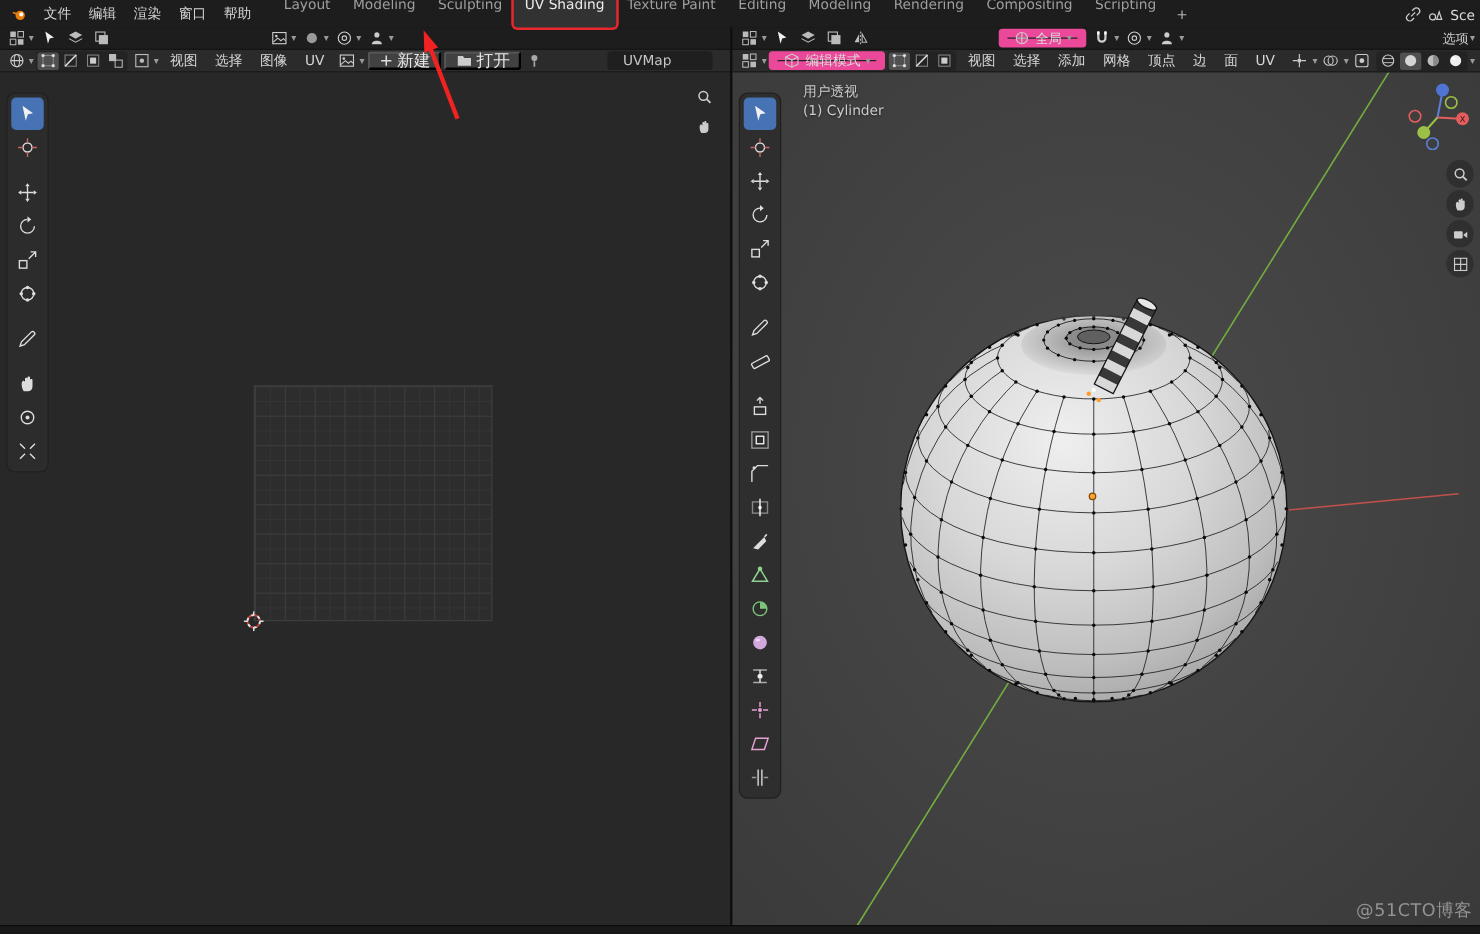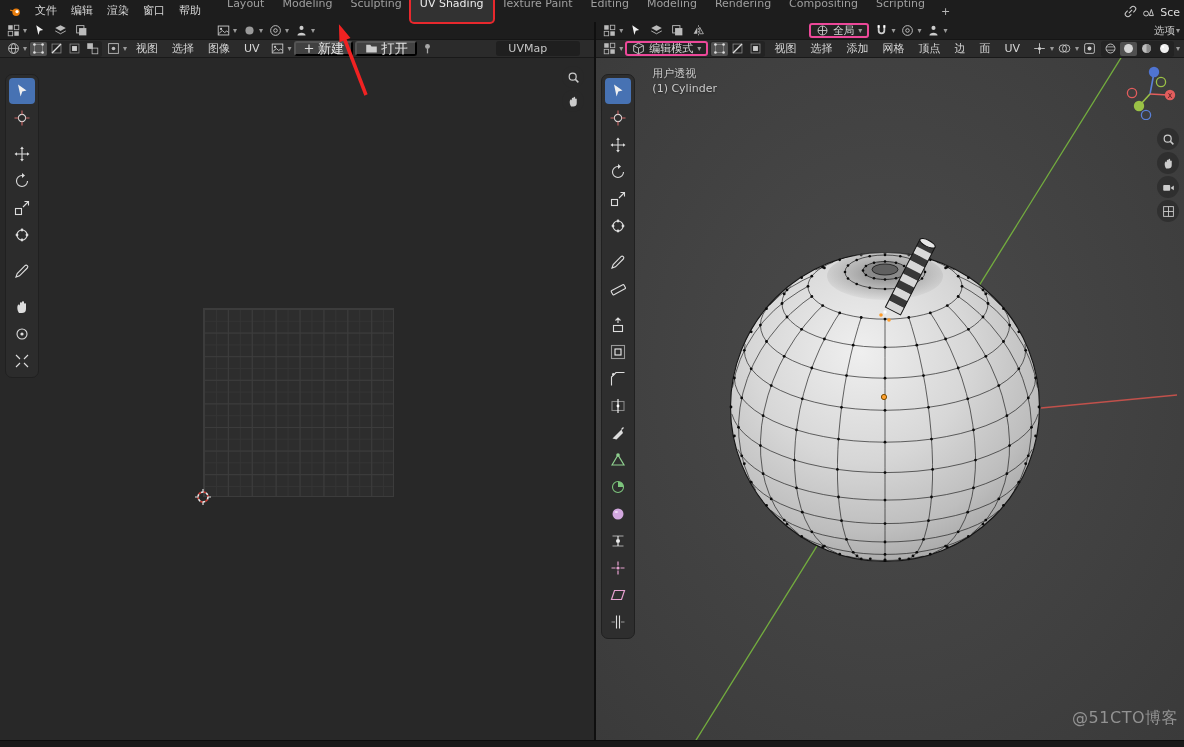--- a/index.html
+++ b/index.html
@@ -32,21 +32,21 @@
   .ts { height:18px; background:#1d1d1d; border-bottom:1px solid #151515; display:flex; align-items:center; padding:0 4px; gap:3px; font-size:10.5px; }
   .hd { height:18px; background:#2b2b2b; border-bottom:1px solid #191919; display:flex; align-items:center; padding:0 4px; gap:2px; }
 
   .ic { width:18px; height:16px; display:inline-flex; align-items:center; justify-content:center; flex:none; }
   .dd { display:inline-flex; align-items:center; gap:1px; flex:none; }
   .caret { font-size:8px; color:#9a9a9a; line-height:1; }
   .mini-group { display:inline-flex; background:#232323; border-radius:3px; padding:1px; gap:1px; flex:none; }
   .mini { width:17px; height:14px; border-radius:2px; display:inline-flex; align-items:center; justify-content:center; }
   .mini.active { background:#505050; }
   .btn { display:inline-flex; align-items:center; gap:3px; background:#414141; border-radius:3px; height:15px; padding:0 7px; color:#e6e6e6; white-space:nowrap; flex:none; }
-  .dropdown-dark { display:inline-flex; align-items:center; gap:4px; background:#232323; border:2px solid #ec4899; border-radius:3px; height:15px; padding:0 5px; color:#dcdcdc; white-space:nowrap; flex:none; }
+  .dropdown-dark { display:inline-flex; align-items:center; gap:4px; background:#232323; border:7px solid #ec4899; border-radius:3px; height:15px; padding:0 5px; color:#dcdcdc; white-space:nowrap; flex:none; }
   .uvmap-box { background:#1f1f1f; border-radius:3px; height:15px; line-height:15px; padding:0 12px; color:#c6c6c6; min-width:84px; text-align:left; flex:none; }
   .hgap { width:100px; flex:none; }
 
   
   .canvas { position:relative; flex:1 1 auto; overflow:hidden; }
   .uvcanvas { background:#282828; }
   .v3dcanvas { background:radial-gradient(ellipse at 49% 46%, #4b4b4b 0%, #444444 42%, #3a3a3a 100%); }
 
   .toolbar { position:absolute; left:5px; top:16px; width:34px; background:rgba(44,44,44,.92); border:1px solid #202020; border-radius:7px; padding:3px 3px; display:flex; flex-direction:column; align-items:center; gap:1px; z-index:4; }
   .tool-btn { width:26px; height:26px; border-radius:4px; display:flex; align-items:center; justify-content:center; }
@@ -62,21 +62,21 @@
       linear-gradient(90deg, #343434 1px, transparent 1px);
     background-size: 23.9px 23.6px, 23.9px 23.6px, 11.95px 11.8px, 11.95px 11.8px; }
   .cursor2d { position:absolute; left:195px; top:431px; z-index:3; }
 
   .float-col { position:absolute; display:flex; flex-direction:column; gap:2px; z-index:4; }
   .round-btn { width:22px; height:22px; border-radius:11px; background:rgba(40,40,40,.65); display:flex; align-items:center; justify-content:center; }
 
   .view-overlay { position:absolute; left:56px; top:8px; color:#cbcbcb; line-height:15px; z-index:3; text-shadow:0 1px 2px rgba(0,0,0,.45); }
   .gizmo { position:absolute; right:4px; top:6px; z-index:4; }
   .nav-col { right:5px; top:70px; }
-  .watermark { position:absolute; right:6px; bottom:11px; color:#9c9c9c; font-size:16px; letter-spacing:.5px; opacity:.9; z-index:5; }
+  .watermark { position:absolute; right:6px; bottom:2px; color:#9c9c9c; font-size:14px; letter-spacing:.5px; opacity:.9; z-index:5; }
 
   .statusbar { height:7px; background:#191919; border-top:1px solid #0d0d0d; }
   svg { display:block; }
   .scene-svg { position:absolute; inset:0; }
 </style>
 </head>
 <body>
 
 <div class="app">
 

